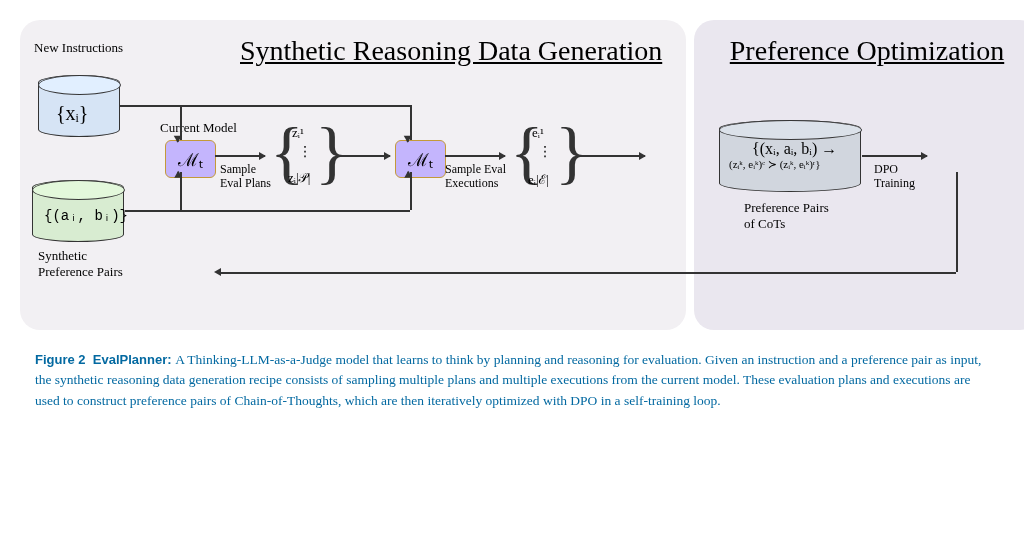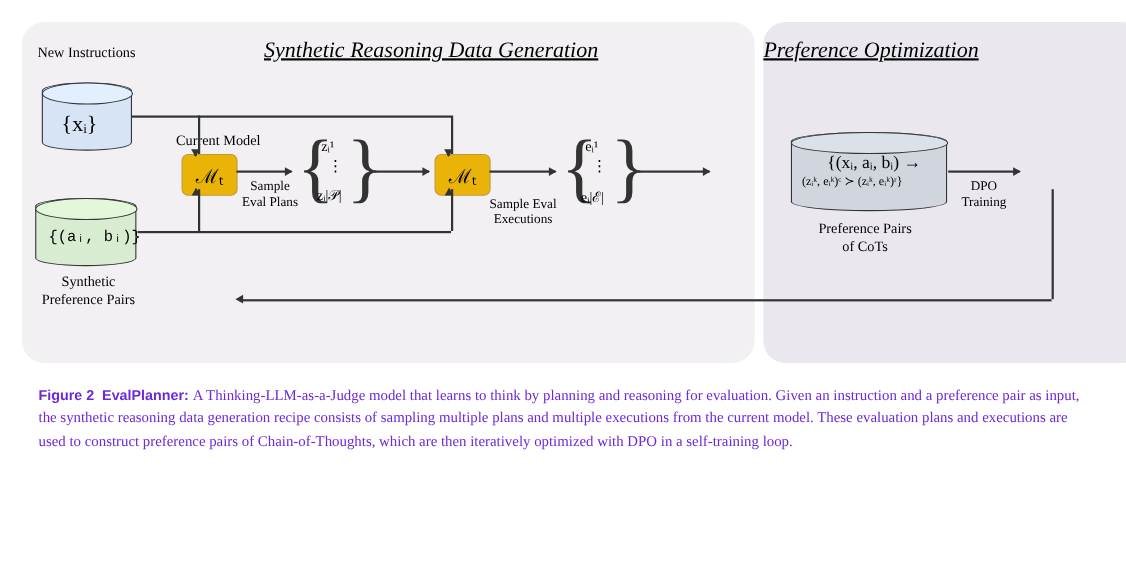--- a/index.html
+++ b/index.html
@@ -24,24 +24,23 @@
     background: #f2f0f3;
     flex: 0 0 630px;
     height: 280px;
   }
   .panel-right {
     background: #eae7ef;
     flex: 0 0 310px;
     height: 280px;
   }
   .panel-title {
-    font-style: italic;
-    font-size: 20px;
+    font-size: 28px;
     text-decoration: underline;
-    text-align: left;
+    text-align: center;
     position: absolute;
     top: 15px;
   }
   .panel-title-left { left: 220px; }
   .panel-title-right { left: 0; right: 0; }
   .cylinder {
     position: absolute;
     border: 1.5px solid #333;
     border-radius: 50% / 12%;
   }
@@ -79,38 +78,38 @@
     left: 25px;
   }
   .cyl-label {
     position: absolute;
     font-family: 'Times New Roman', serif;
     font-size: 14px;
     text-align: center;
   }
   .model-box {
     position: absolute;
-    background: #eab308;
+    background: #c4b5fd;
     border: 1.5px solid #c49a3a;
     border-radius: 6px;
     padding: 6px 12px;
     font-family: 'Times New Roman', serif;
     font-size: 18px;
   }
   .brace {
     position: absolute;
     font-size: 70px;
     font-family: 'Times New Roman', serif;
     line-height: 0.8;
     color: #333;
   }
   .small-label {
     position: absolute;
     font-size: 12px;
-    text-align: center;
+    text-align: left;
     line-height: 1.2;
   }
   .math-content {
     position: absolute;
     font-family: 'Times New Roman', serif;
     font-size: 13px;
     text-align: left;
   }
   .arrow-line {
     position: absolute;
@@ -135,21 +134,21 @@
   .bottom-text {
     position: absolute;
     font-size: 16px;
     top: 248px;
   }
   .caption {
     font-family: Helvetica, Arial, sans-serif;
     font-size: 13px;
     line-height: 1.5;
     padding: 0 15px;
-    color: #6d28d9;
+    color: #0369a1;
   }
   .caption b { font-weight: bold; }
   .caption .body { font-family: Georgia, serif; font-size: 13.5px; }
   .vdots {
     position: absolute;
     font-size: 14px;
     line-height: 0.5;
   }
 </style>
 </head>
@@ -198,21 +197,21 @@
 
     <div class="arrow-line no-head" style="top:85px; left:160px; width:230px;"></div>
     <div class="v-line" style="top:85px; left:390px; height:35px;"></div>
     <div class="arrow-line" style="top:119px; left:388px; width:2px; transform:rotate(90deg); transform-origin:left;"></div>
 
     <div class="arrow-line no-head" style="top:190px; left:160px; width:230px;"></div>
     <div class="v-line" style="top:152px; left:390px; height:38px;"></div>
     <div class="arrow-line" style="top:153px; left:388px; width:2px; transform:rotate(-90deg); transform-origin:left;"></div>
 
     <div class="arrow-line" style="top:135px; left:425px; width:60px;"></div>
-    <div class="small-label" style="top:142px; left:425px; white-space:pre-line;margin-top:16px;">Sample Eval
+    <div class="small-label" style="top:142px; left:425px; white-space:pre-line;">Sample Eval
 Executions</div>
 
     <div class="brace" style="top:105px; left:490px;">{</div>
     <div class="math-content" style="top:105px; left:512px;">eᵢ¹</div>
     <div class="vdots" style="top:128px; left:518px;">⋮</div>
     <div class="math-content" style="top:150px; left:508px;">eᵢ|ℰ|</div>
     <div class="brace" style="top:105px; left:535px;">}</div>
 
     <div class="arrow-line" style="top:135px; left:560px; width:65px;"></div>
 

